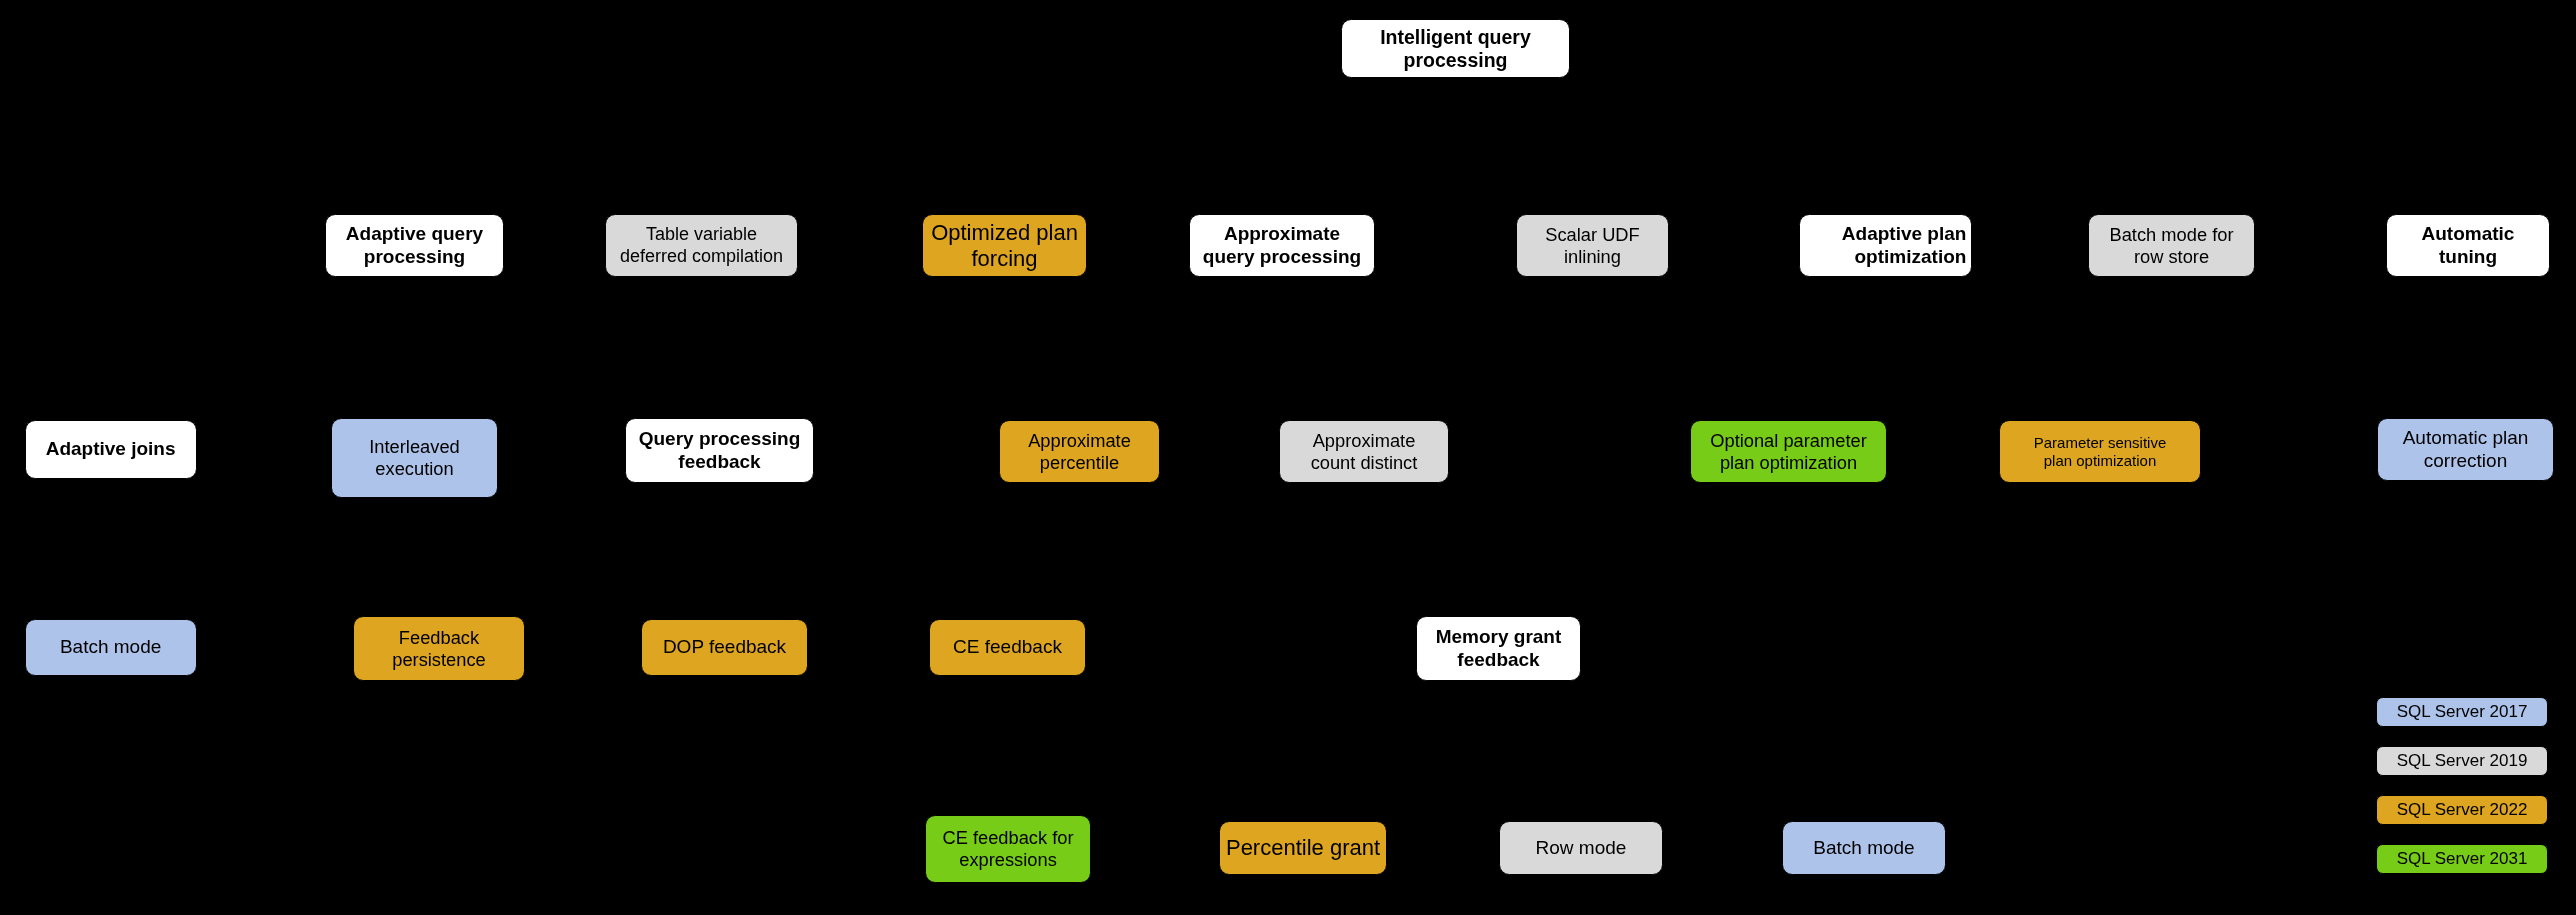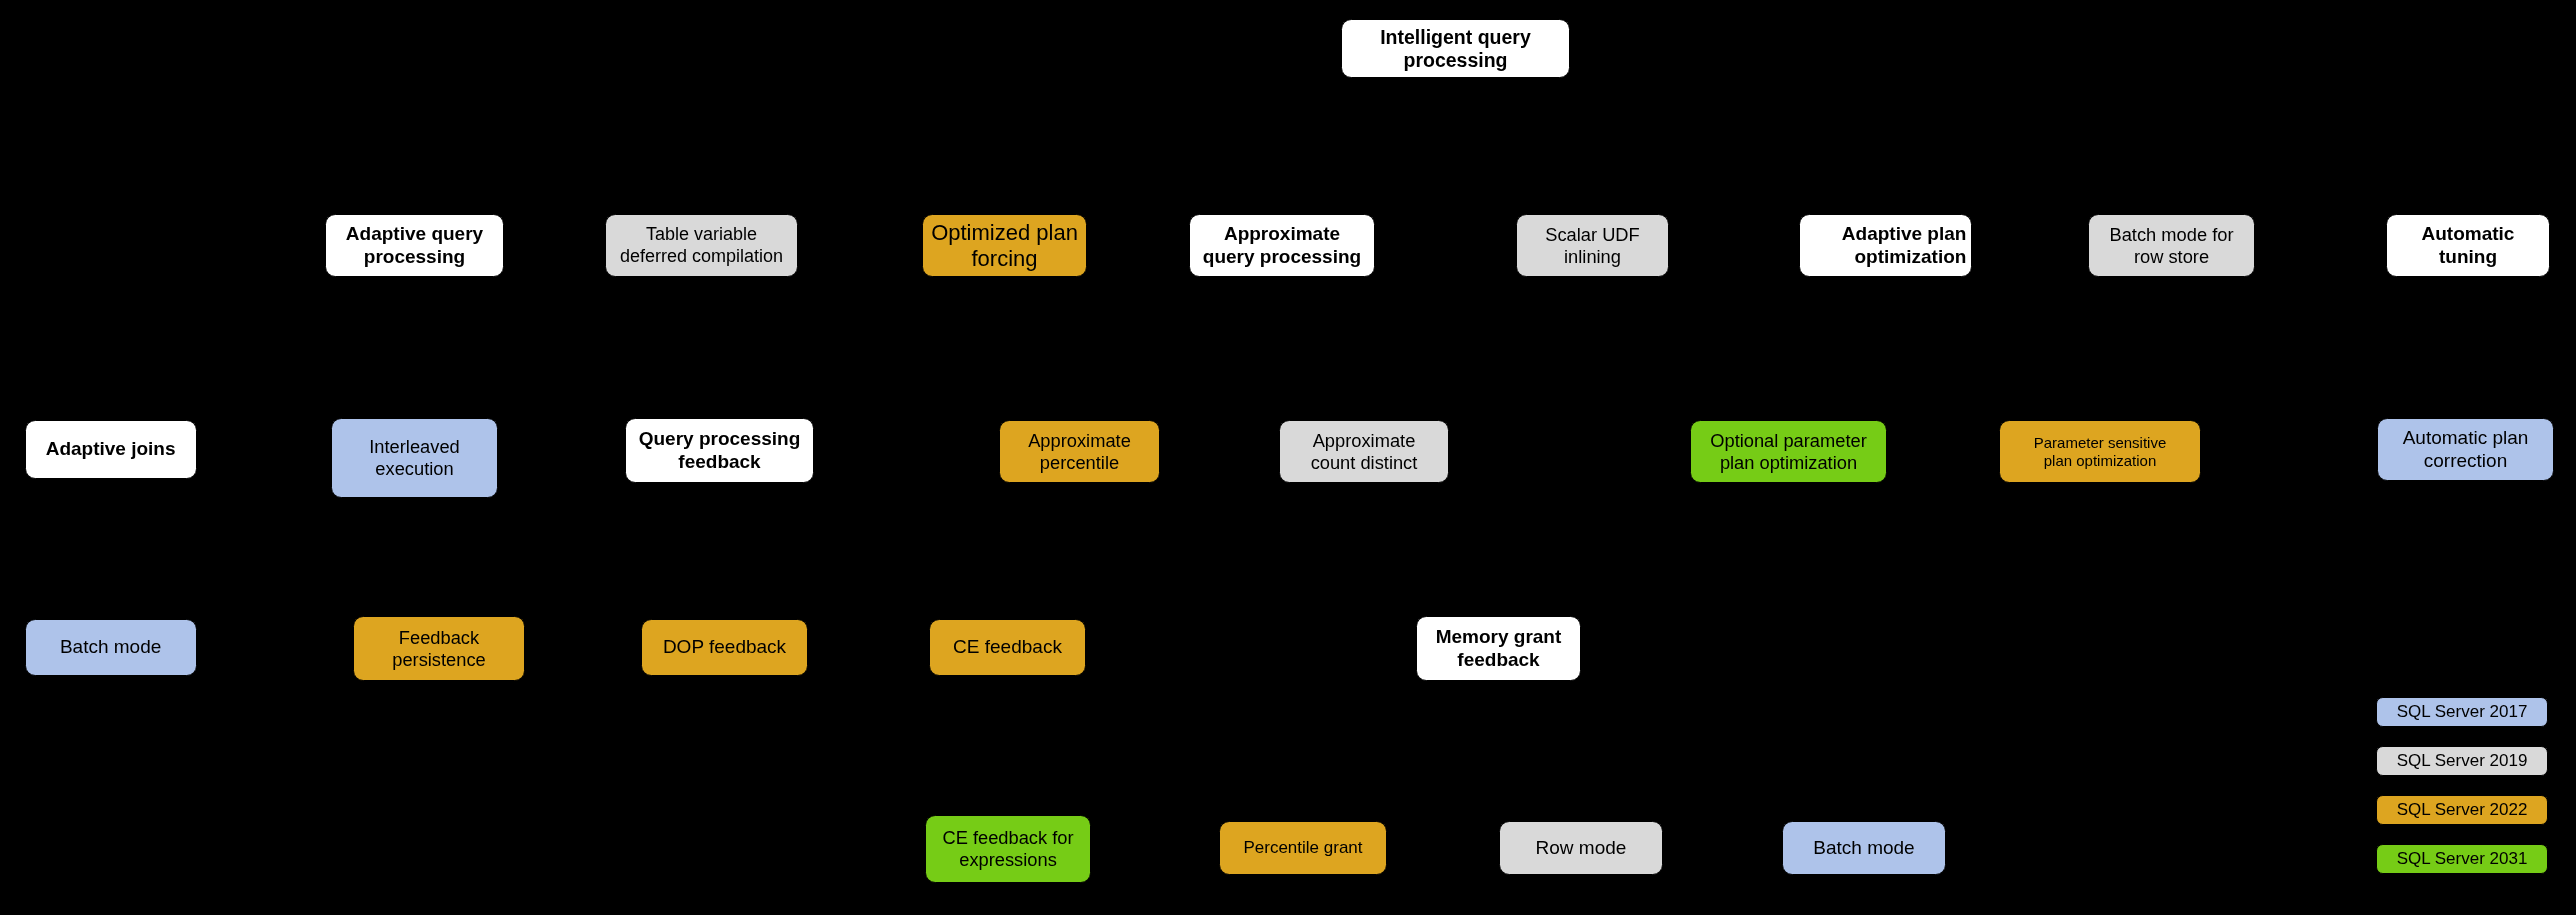--- a/index.html
+++ b/index.html
@@ -208,21 +208,21 @@
         <span class="label">CE feedback</span>
       </div>
       <div class="node" style="left: 1416px; top: 616px; width: 165px; height: 65px; background: rgb(255, 255, 255); font-size: 19px; font-weight: 700;">
         <span class="label">Memory grant
 feedback</span>
       </div>
       <div class="node" style="left: 925px; top: 815px; width: 166px; height: 68px; background: rgb(118, 204, 22); font-size: 18.3px; font-weight: 400;">
         <span class="label">CE feedback for
 expressions</span>
       </div>
-      <div class="node" style="left: 1219px; top: 821px; width: 168px; height: 54px; background: rgb(221, 165, 32); font-size: 17px; font-weight: 400;">
+      <div class="node" style="left: 1219px; top: 821px; width: 168px; height: 54px; background: rgb(221, 165, 32); font-size: 22px; font-weight: 400;">
         <span class="label">Percentile grant</span>
       </div>
       <div class="node" style="left: 1499px; top: 821px; width: 164px; height: 54px; background: rgb(217, 217, 217); font-size: 19px; font-weight: 400;">
         <span class="label">Row mode</span>
       </div>
       <div class="node" style="left: 1782px; top: 821px; width: 164px; height: 54px; background: rgb(174, 195, 234); font-size: 19px; font-weight: 400;">
         <span class="label">Batch mode</span>
       </div>
     </div>
   <div id="legend-layer">

